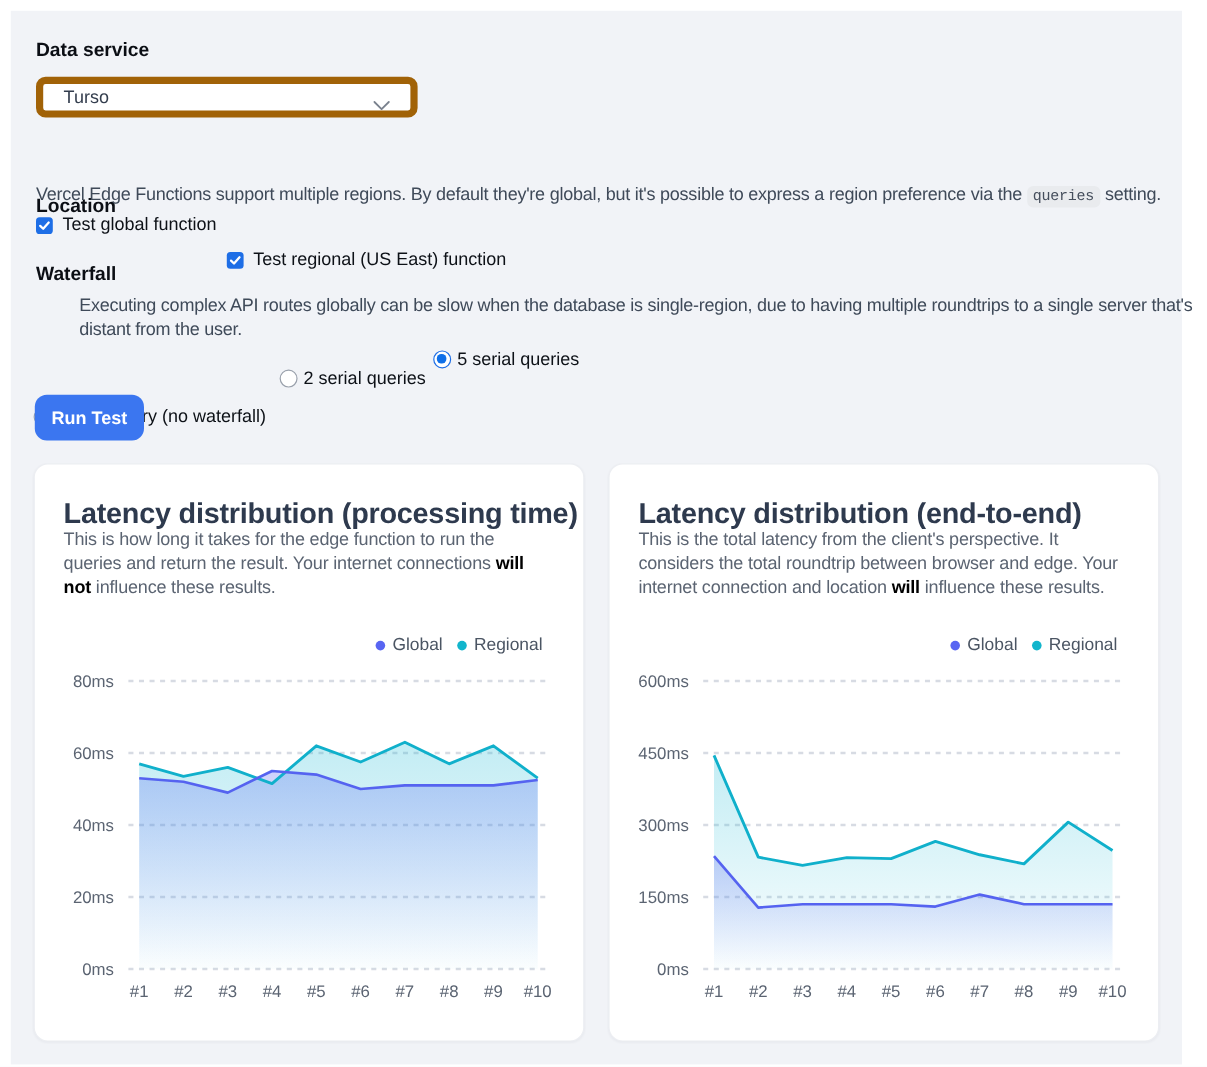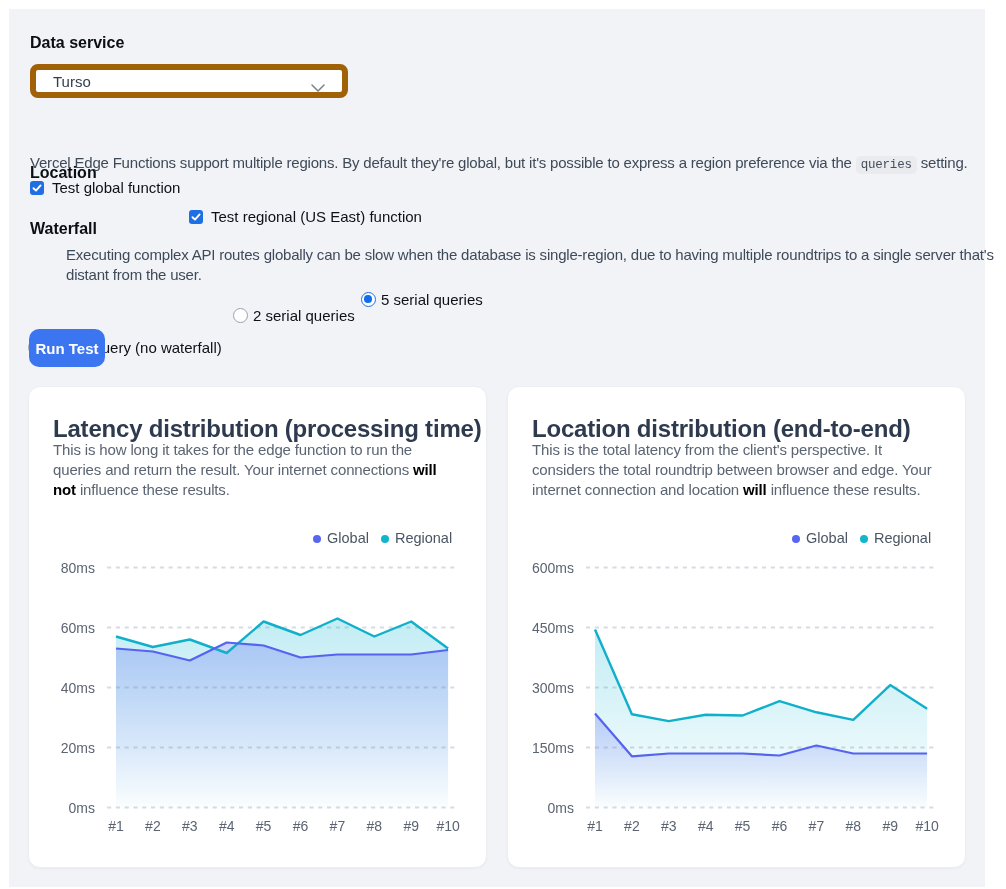--- a/index.html
+++ b/index.html
@@ -50,29 +50,29 @@
       </svg>
     </span>Test regional (US East) function</label>
 
 <h2 class="abs" style="left:30px;top:220px;">Waterfall</h2>
 <div class="para abs" style="left:30px;top:245px;white-space:nowrap;margin-left:36px;">Executing complex API routes globally can be slow when the database is single-region, due to having multiple roundtrips to a single server that's<br>distant from the user.</div>
 
 <div class="rgroup abs" style="left:27.5px;top:291px;margin-top:48px;"><span class="radio"></span>Single query (no waterfall)</div>
 <div class="rgroup abs" style="left:233px;top:291px;margin-top:16px;"><span class="radio"></span>2 serial queries</div>
 <div class="rgroup abs" style="left:361px;top:291px;"><span class="radio sel"></span>5 serial queries</div>
 
-<div class="btn abs" style="left:29px;top:329px;width:76px;height:38px;">Run Test</div>
+<div class="btn abs" style="left:29px;top:329px;width:91px;height:38px;">Run Test</div>
 
 <div class="card" style="left:28px;"></div>
 <div class="card" style="left:507px;"></div>
 
 <div class="ctitle abs" style="left:53px;top:415px;">Latency distribution (processing time)</div>
 <div class="cdesc abs" style="left:53px;top:440px;white-space:nowrap;">This is how long it takes for the edge function to run the<br>queries and return the result. Your internet connections <b>will</b><br><b>not</b> influence these results.</div>
 
-<div class="ctitle abs" style="left:532px;top:415px;">Location distribution (end-to-end)</div>
+<div class="ctitle abs" style="left:532px;top:415px;">Latency distribution (end-to-end)</div>
 <div class="cdesc abs" style="left:532px;top:440px;white-space:nowrap;">This is the total latency from the client's perspective. It<br>considers the total roundtrip between browser and edge. Your<br>internet connection and location <b>will</b> influence these results.</div>
 
 <div class="legend" style="left:313px;top:530px;">
     <span><span class="ldot" style="background:#5865f2;"></span>Global</span>
     <span><span class="ldot" style="background:#12b5cc;"></span>Regional</span>
   </div>
 <div class="legend" style="left:792px;top:530px;">
     <span><span class="ldot" style="background:#5865f2;"></span>Global</span>
     <span><span class="ldot" style="background:#12b5cc;"></span>Regional</span>
   </div>

